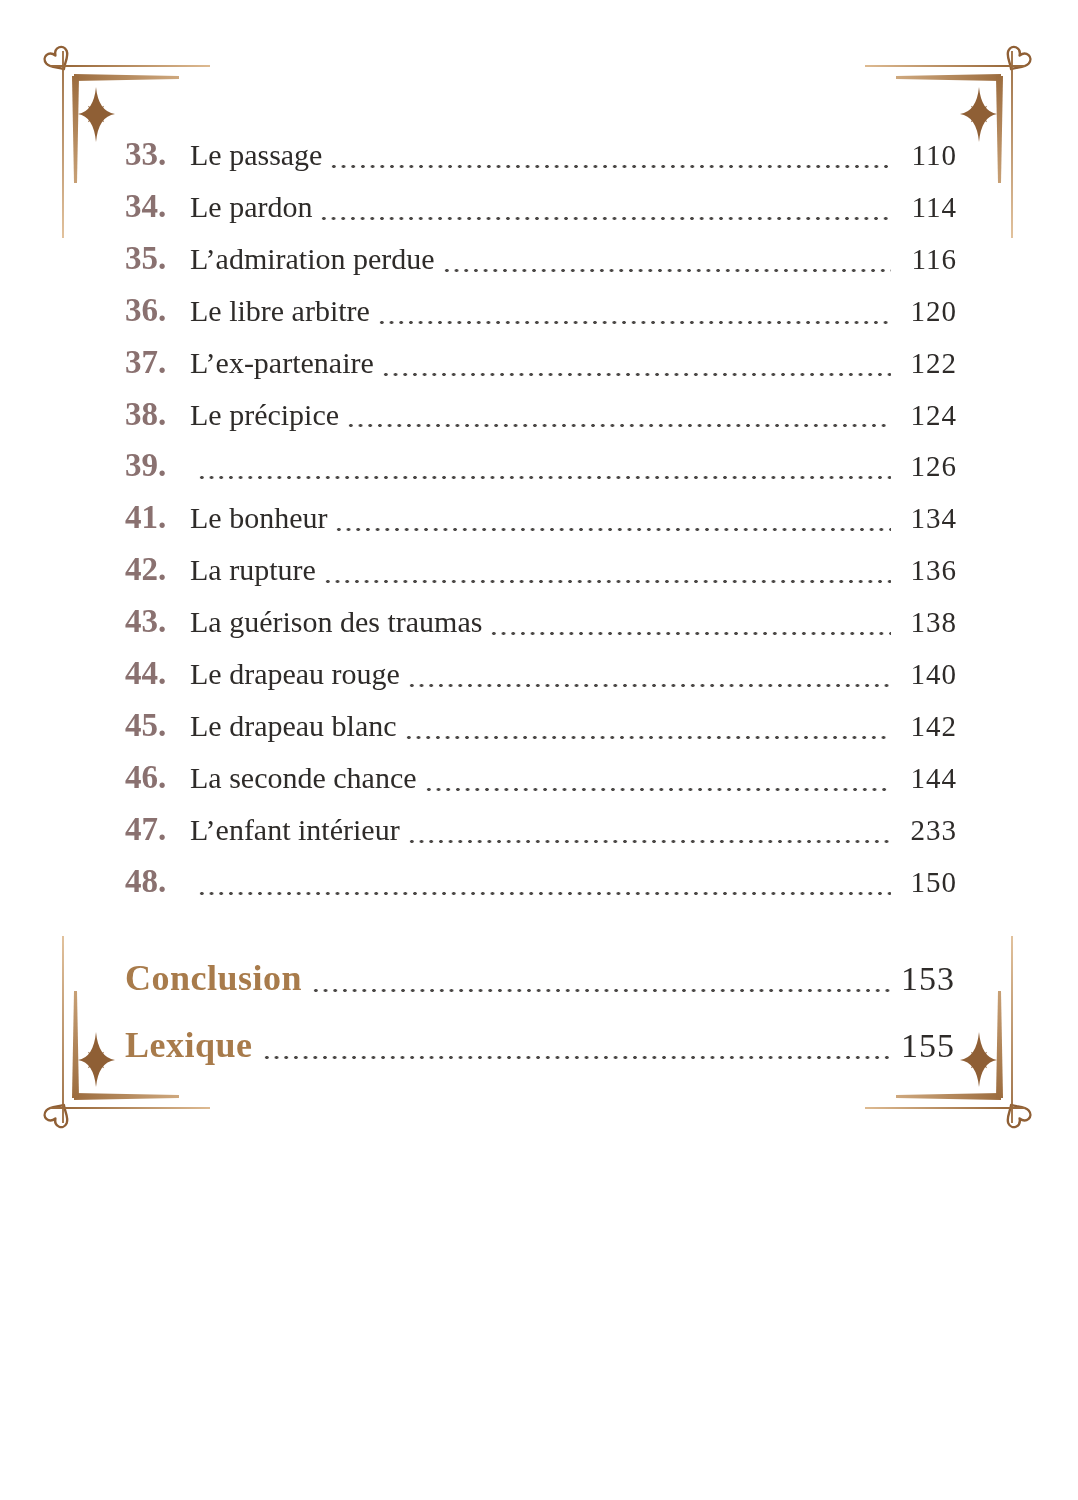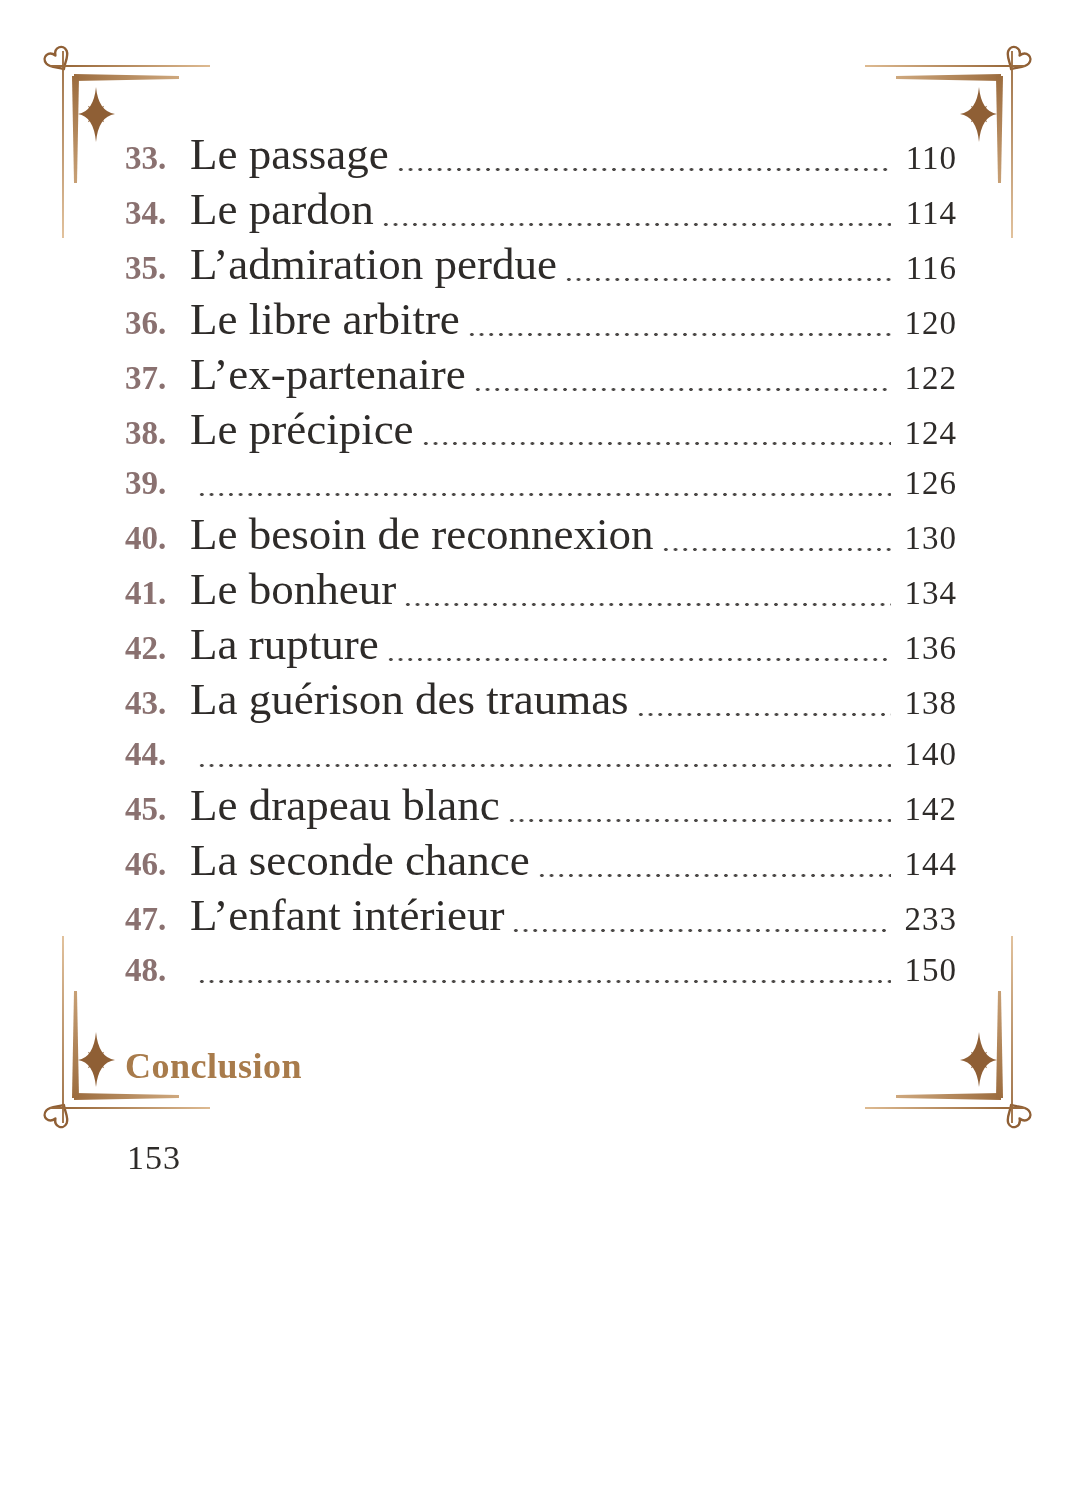--- a/index.html
+++ b/index.html
@@ -34,49 +34,48 @@
   }
   .toc-row .num {
     width: 65px;
     flex: 0 0 65px;
     font-size: 33px;
     font-weight: bold;
     color: #8a7170;
   }
   .toc-row .title {
     flex: 0 0 auto;
-    font-size: 45px;
+    font-size: 30px;
     color: #2e2b29;
   }
   .leader {
     flex: 1 1 auto;
     align-self: flex-end;
     height: 9px;
     margin: 0 8px 10px 7px;
     background-image: radial-gradient(circle, #4a4745 1.45px, rgba(0,0,0,0) 1.95px);
     background-size: 9.7px 9px;
     background-repeat: repeat-x;
     background-position: left center;
   }
   .pagenum {
     flex: 0 0 auto;
     min-width: 58px;
     text-align: right;
-    font-size: 33px;
+    font-size: 29px;
     color: #2e2b29;
     letter-spacing: 1px;
   }
 
   .sections { margin-top: 37px; }
   .section-row {
     display: flex;
     align-items: baseline;
     line-height: 66px;
     white-space: nowrap;
-    flex-direction: column;
   }
   .section-row .title {
     flex: 0 0 auto;
     font-size: 36px;
     font-weight: bold;
     color: #a87b4b;
     letter-spacing: 0.5px;
   }
   .section-row .leader { margin: 0 8px 17px 9px; }
   .section-row .pagenum { font-size: 34px; text-align: center; }
@@ -219,26 +218,20 @@
     <span class="leader"></span>
     <span class="pagenum">124</span>
   </div>
 
   <div class="toc-row">
     <span class="num">39.</span>
     <span class="leader"></span>
     <span class="pagenum">126</span>
   </div>
 
-  <div class="toc-row">
-    <span class="num">40.</span>
-    <span class="title">Le besoin de reconnexion</span>
-    <span class="leader"></span>
-    <span class="pagenum">130</span>
-  </div>
 
   <div class="toc-row">
     <span class="num">41.</span>
     <span class="title">Le bonheur</span>
     <span class="leader"></span>
     <span class="pagenum">134</span>
   </div>
 
   <div class="toc-row">
     <span class="num">42.</span>
@@ -249,20 +242,21 @@
 
   <div class="toc-row">
     <span class="num">43.</span>
     <span class="title">La guérison des traumas</span>
     <span class="leader"></span>
     <span class="pagenum">138</span>
   </div>
 
   <div class="toc-row">
     <span class="num">44.</span>
+    <span class="title">Le drapeau rouge</span>
     <span class="leader"></span>
     <span class="pagenum">140</span>
   </div>
 
   <div class="toc-row">
     <span class="num">45.</span>
     <span class="title">Le drapeau blanc</span>
     <span class="leader"></span>
     <span class="pagenum">142</span>
   </div>

